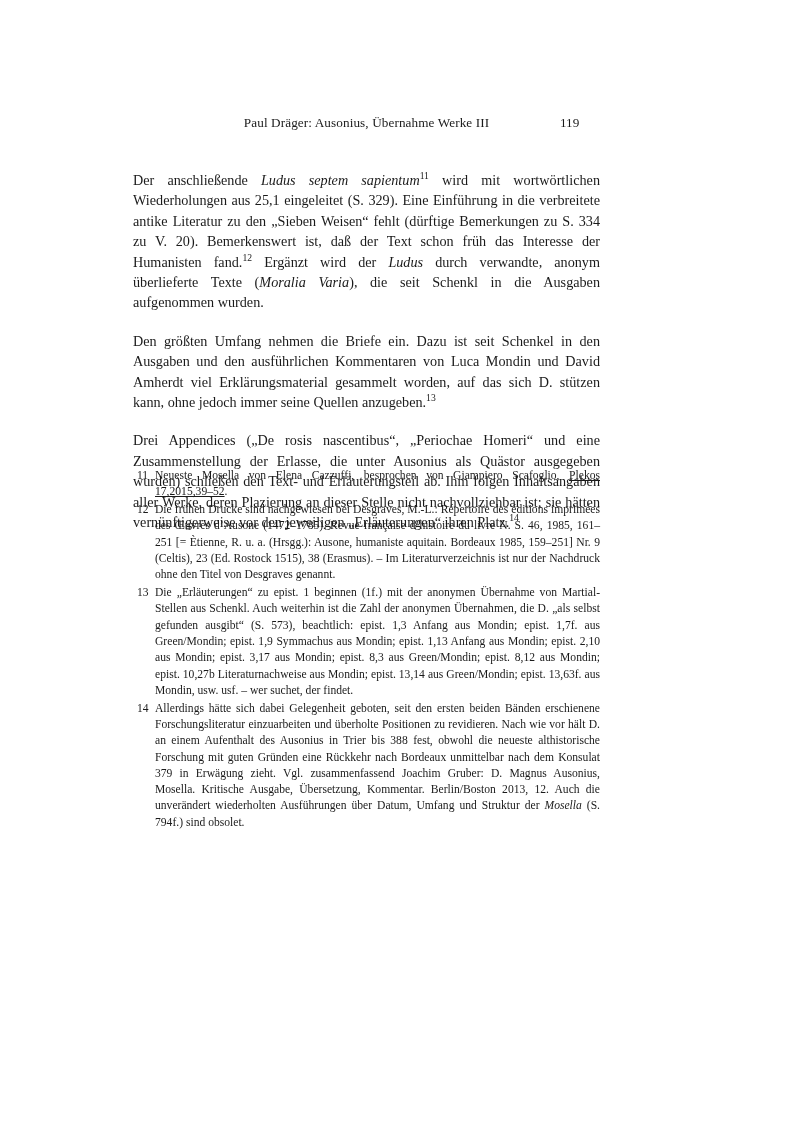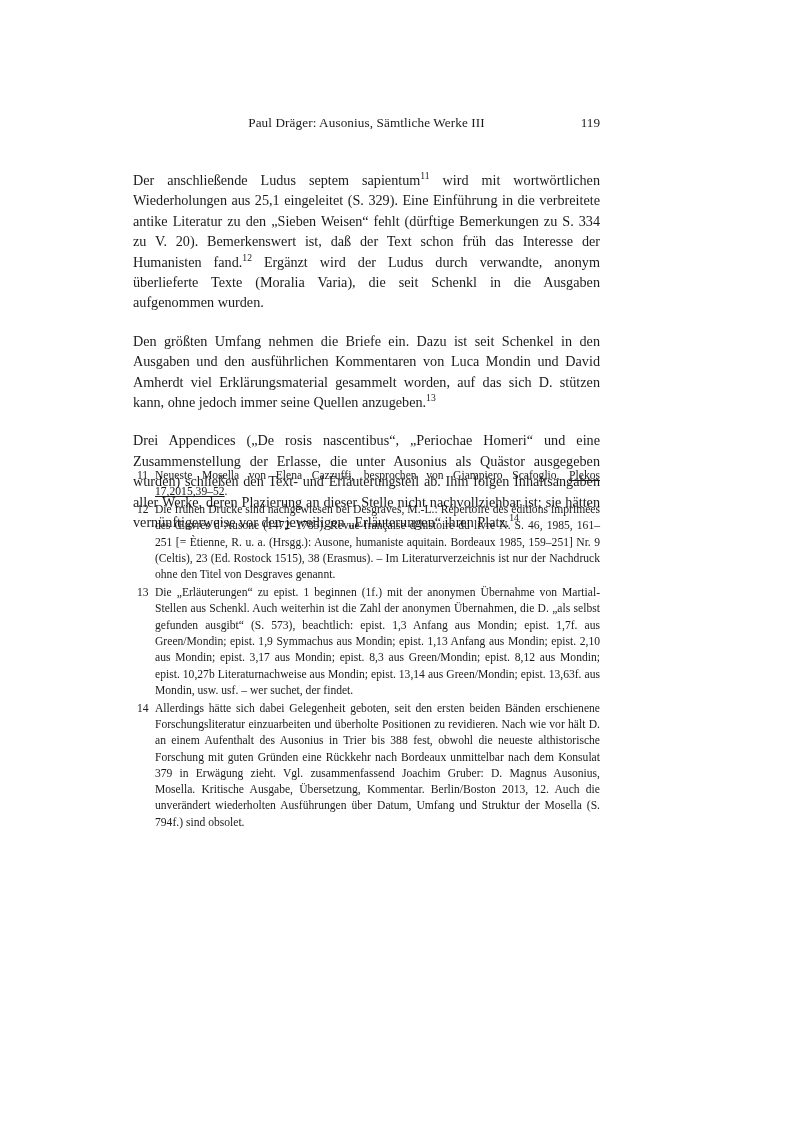--- a/index.html
+++ b/index.html
@@ -32,39 +32,38 @@
   .running-head .rh-title {
     display: block;
     text-align: center;
     white-space: nowrap;
   }
   .page-number {
     position: absolute;
     left: 560px;
     top: 115px;
     width: 40px;
-    text-align: right;
     font-size: 13.2px;
   }
   .body-col {
     position: absolute;
     left: 133px;
     top: 170px;
     width: 467px;
   }
   p.body-par {
     margin: 0 0 18px 0;
     font-size: 14.2px;
     line-height: 20.4px;
     text-align: justify;
     text-justify: inter-word;
     hyphens: manual;
   }
   p.body-par:last-child { margin-bottom: 12px; }
-  .it { }
+  .it { font-style: italic; }
   sup {
     font-size: 0.68em;
     vertical-align: super;
     line-height: 0;
   }
   .notes {
     position: absolute;
     left: 133px;
     top: 468px;
     width: 467px;
@@ -88,21 +87,21 @@
     text-justify: inter-word;
   }
   .u { text-decoration: underline; }
 </style>
 </head>
 <body>
 
 <div class="page">
 
   <div class="running-head">
-    <span class="rh-title">Paul Dräger: Ausonius, Sämtliche Werke III</span>
+    <span class="rh-title">Paul Dräger: Ausonius, Übernahme Werke III</span>
   </div>
 
   <div class="page-number">119</div>
 
   <div class="body-col">
       <p class="body-par"><span>Der anschließende </span><span class="it">Ludus septem sapientum</span><sup>11</sup><span> wird mit wortwörtlichen Wiederholungen aus 25,1 eingeleitet (S. 329). Eine Einführung in die verbreitete antike Literatur zu den „Sieben Weisen“ fehlt (dürftige Bemerkungen zu S. 334 zu V. 20). Bemerkenswert ist, daß der Text schon früh das Interesse der Humanisten fand.</span><sup>12</sup><span> Ergänzt wird der </span><span class="it">Ludus</span><span> durch verwandte, anonym überlieferte Texte (</span><span class="it">Moralia Varia</span><span>), die seit Schenkl in die Ausgaben aufgenommen wurden.</span></p>
       <p class="body-par"><span>Den größten Umfang nehmen die Briefe ein. Dazu ist seit Schenkel in den Ausgaben und den ausführlichen Kommentaren von Luca Mondin und David Amherdt viel Erklärungsmaterial gesammelt worden, auf das sich D. stützen kann, ohne jedoch immer seine Quellen anzugeben.</span><sup>13</sup></p>
       <p class="body-par"><span>Drei Appendices („De rosis nascentibus“, „Periochae Homeri“ und eine Zusammenstellung der Erlasse, die unter Ausonius als Quästor ausgegeben wurden) schließen den Text- und Erläuterungsteil ab. Ihm folgen Inhaltsangaben aller Werke, deren Plazierung an dieser Stelle nicht nachvollziehbar ist; sie hätten vernünftigerweise vor den jeweiligen „Erläuterungen“ ihren Platz.</span><sup>14</sup></p>
     </div>
 

